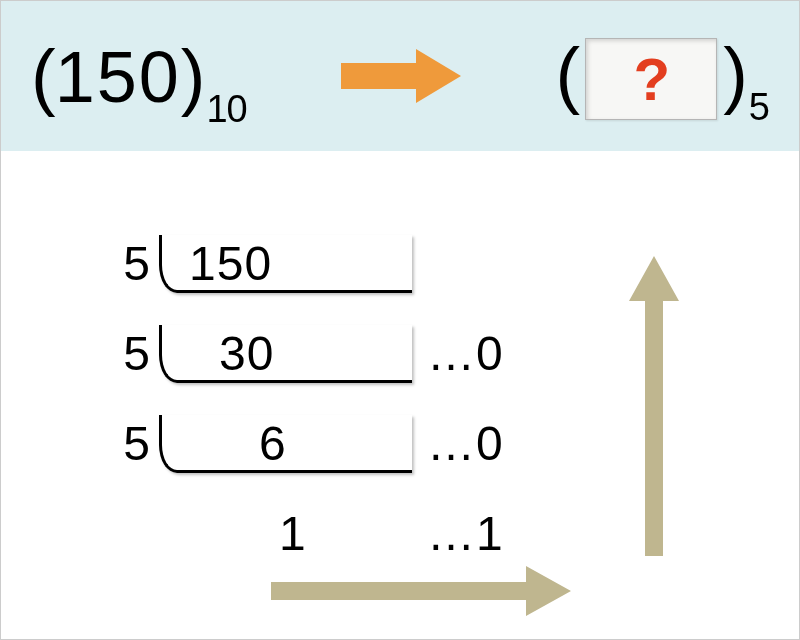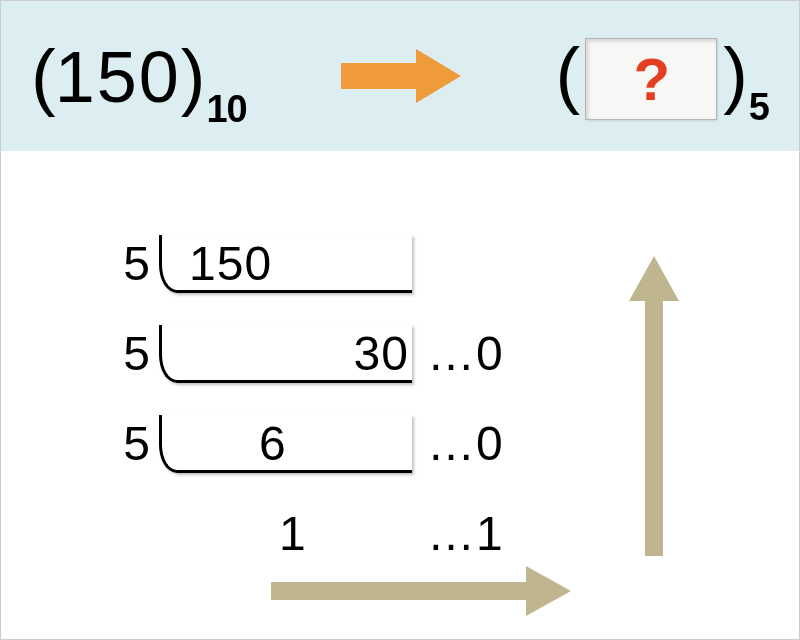--- a/index.html
+++ b/index.html
@@ -27,21 +27,21 @@
     justify-content: space-between;
     font-size: 60px;
   }
   .lhs, .rhs {
     display: flex;
     align-items: baseline;
     letter-spacing: -1px;
   }
   .paren { font-size: 74px; font-weight: 300; }
   .value { font-size: 72px; font-weight: 300; letter-spacing: 2px;}
-  .sub { font-size: 38px; font-weight: 700; position: relative; bottom: -20px; margin-left: 2px; }
+  .sub { font-size: 38px; font-weight: 400; position: relative; bottom: -20px; margin-left: 2px; }
   .qbox {
     display: inline-flex;
     align-items: center;
     justify-content: center;
     width: 130px;
     height: 80px;
     background: #f7f7f5;
     border: 1px solid #b5b5b5;
     margin: 0 6px;
     box-shadow: 2px 2px 4px rgba(0,0,0,0.15) inset, 1px 1px 2px rgba(0,0,0,0.1);
@@ -90,21 +90,21 @@
     border-bottom: 3.5px solid #000;
     border-bottom-left-radius: 18px 28px;
     box-shadow: 2px 2px 3px rgba(0,0,0,0.25);
     pointer-events: none;
   }
   .dividend {
     padding-left: 20px;
     width: 100%;
   }
   .d1 { text-align: left; padding-left: 30px; }
-  .d2 { text-align: right; padding-left: 60px;}
+  .d2 { text-align: left; padding-left: 60px;}
   .d3 { text-align: left; padding-left: 100px;}
   .d4 { text-align: left; padding-left: 120px;}
   .remainder {
     margin-left: 18px;
     white-space: nowrap;
   }
   .no-bracket .bracket::before { display: none; }
   .no-bracket .divisor { visibility: hidden; }
 
   .arrow-up {

